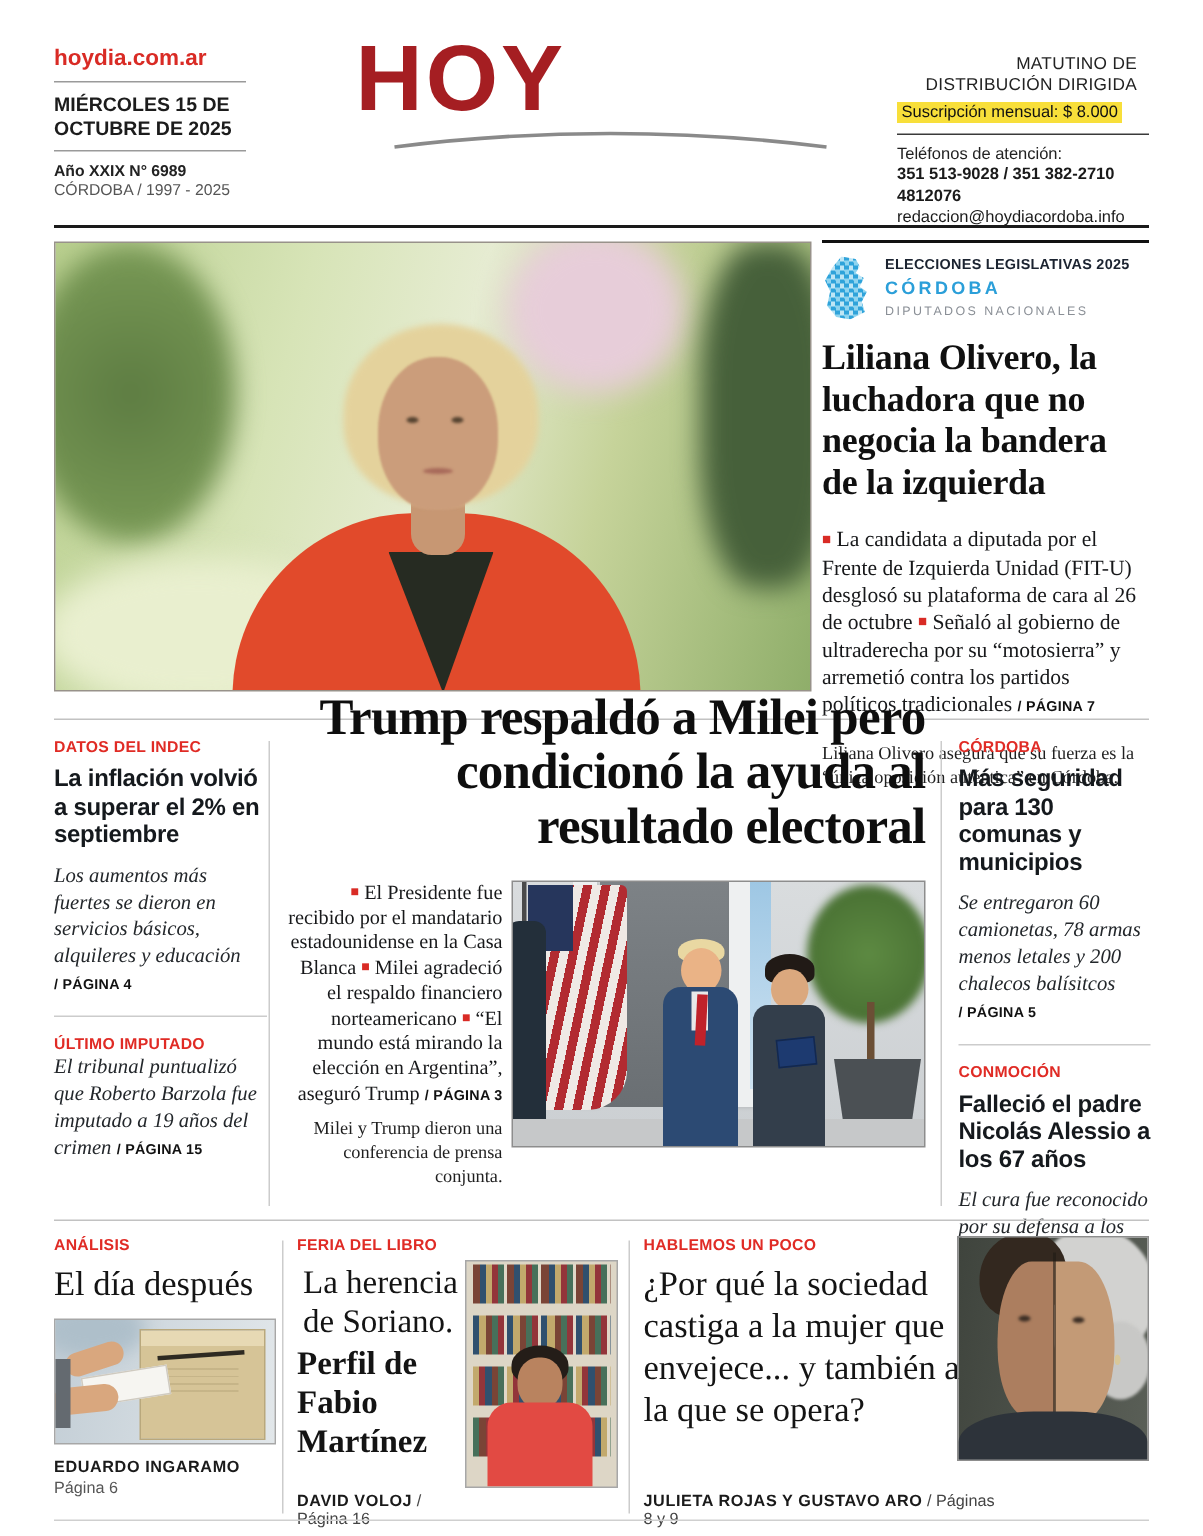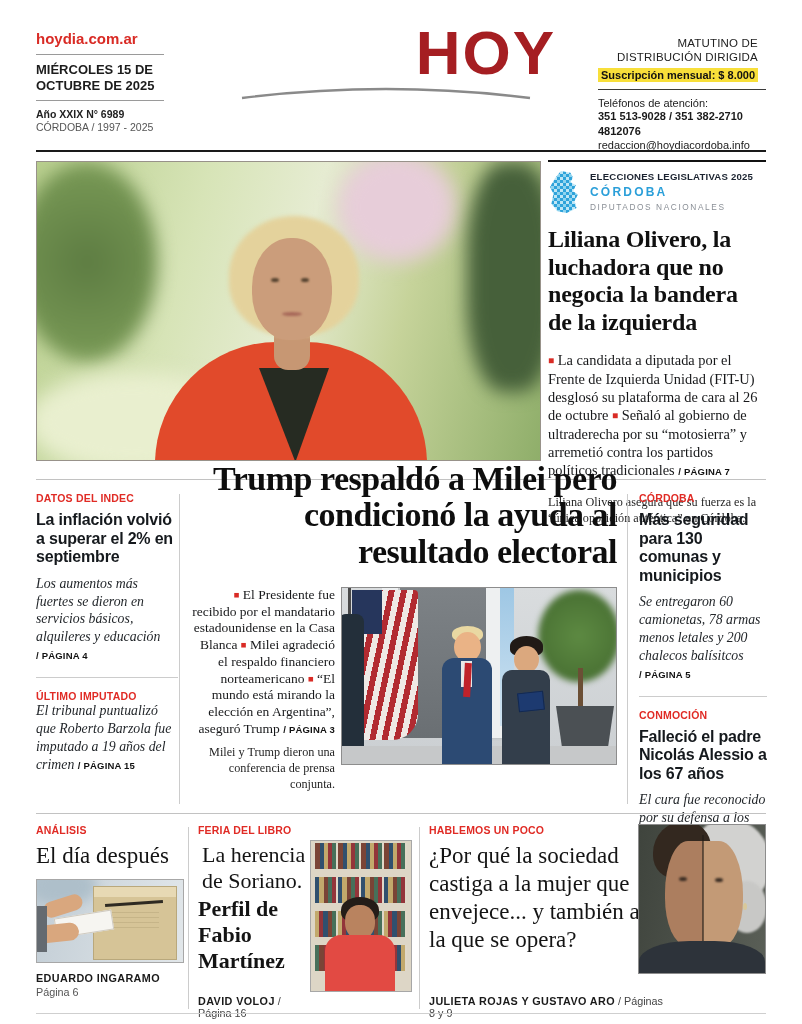--- a/index.html
+++ b/index.html
@@ -7,27 +7,27 @@
         font-family:"Liberation Sans",sans-serif;color:#111;overflow:hidden;}
   .abs{position:absolute;}
 
   
   .mh-left{position:absolute;left:36px;top:30px;width:142px;}
   .site{font-weight:700;font-size:15px;color:#d92b25;}
   .rule-s{border-top:1px solid #9a9a9a;margin:7px 0;width:128px;}
   .mh-date{font-weight:700;font-size:13px;line-height:1.2;color:#1c1c1c;}
   .mh-ed{font-weight:700;font-size:10.5px;color:#222;margin-top:1px;}
   .mh-city{font-size:10.5px;color:#555;margin-top:1px;}
-  .mh-center{position:absolute;left:216px;top:22px;width:340px;text-align:right;}
+  .mh-center{position:absolute;left:237px;top:22px;width:340px;text-align:left;}
   .logo{font-size:62px;font-weight:800;letter-spacing:2px;color:#a51e22;line-height:1;}
   .logo-arc{display:block;margin:0 auto;}
   .logo-sub{font-size:15px;color:#8f8f8f;letter-spacing:7px;margin-top:1px;}
   .mh-right{position:absolute;left:598px;top:36px;width:168px;}
   .dist{font-size:11.5px;line-height:1.25;color:#222;width:160px;letter-spacing:.2px;text-align:right;}
-  .subs{display:inline-block;background:#f8df3a;font-weight:700;font-size:11px;padding:1px 3px;margin-top:2px;}
+  .subs{display:inline-block;background:#f8df3a;font-weight:400;font-size:11px;padding:1px 3px;margin-top:2px;}
   .mh-sep{border-top:1.5px solid #3a3a3a;margin:6px 0 7px;width:168px;}
   .ph-label{font-size:11px;color:#222;}
   .phones{font-size:11px;font-weight:700;color:#1a1a1a;line-height:1.35;}
   .email{font-size:11px;color:#1a1a1a;margin-top:1px;}
   .hdr-rule{left:36px;top:150px;width:730px;height:2px;background:#1a1a1a;}
 
   
   .rule1{left:36px;top:479px;width:730px;height:1px;background:#c2c2c2;}
   .rule2{left:36px;top:813px;width:730px;height:1px;background:#c2c2c2;}
   .rule3{left:36px;top:1013px;width:730px;height:1px;background:#cfcfcf;}

